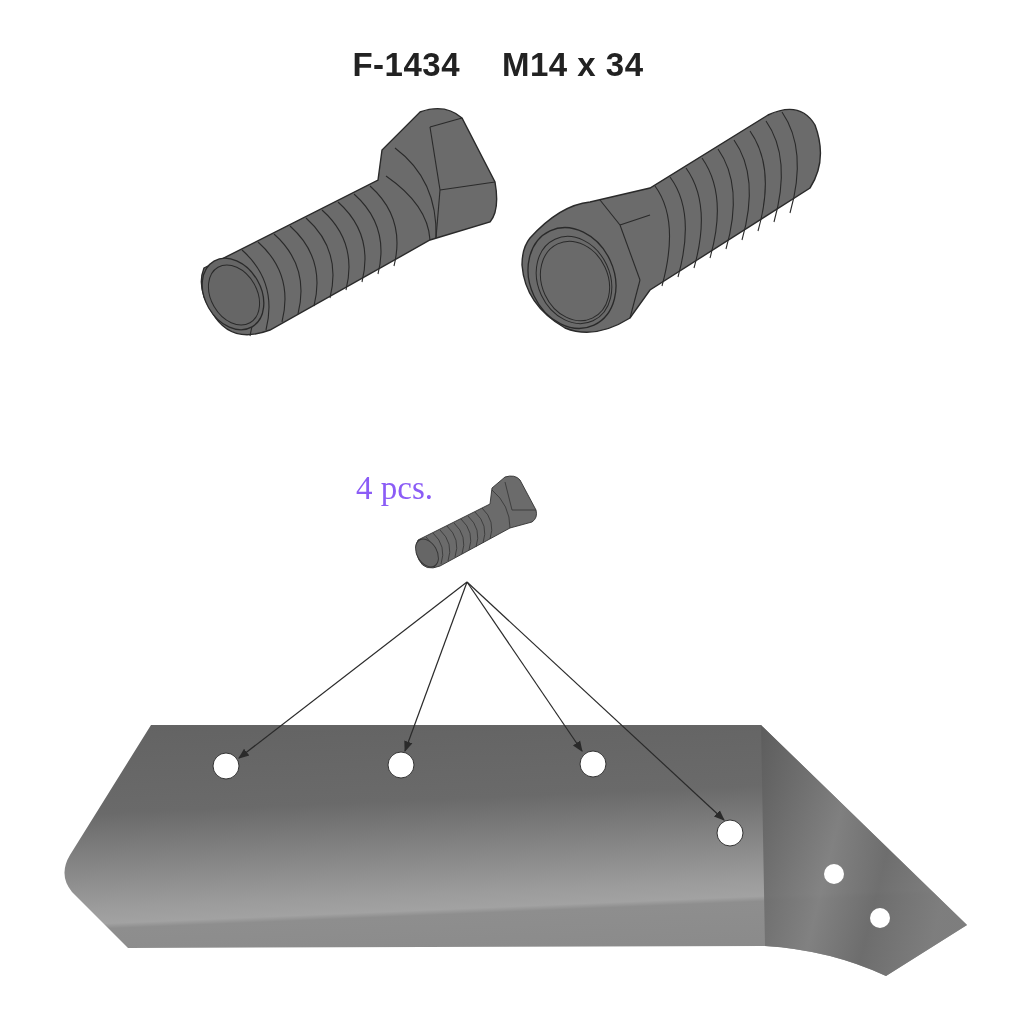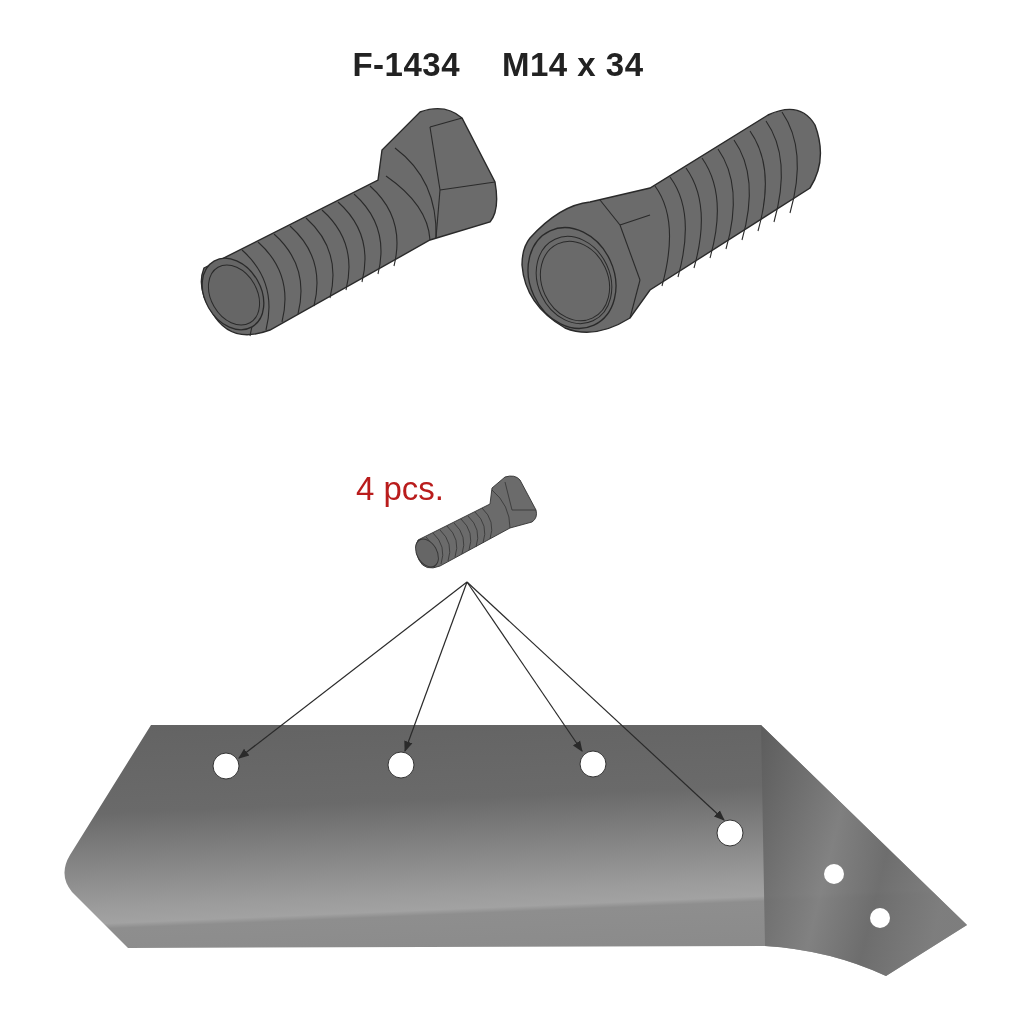--- a/index.html
+++ b/index.html
@@ -6,21 +6,21 @@
     body { width: 1024px; height: 1024px; position: relative; overflow: hidden; }
     .title {
       position: absolute; top: 46px; left: 0; width: 996px;
       text-align: center; font-family: "Liberation Sans", sans-serif;
       font-weight: bold; font-size: 33px; color: #222222; letter-spacing: 0.5px;
     }
     .title span { display: inline-block; }
     .title .gap { width: 42px; }
     .qty {
       position: absolute; top: 470px; left: 356px;
-      font-family: Liberation Sans, sans-serif; font-size: 33px; color: #b91c1c;
+      font-family: Liberation Serif, serif; font-size: 33px; color: #8b5cf6;
     }
     svg.scene { position: absolute; top: 0; left: 0; }
   </style>
 </head>
 <body>
 
 <div class="title">
   <span>F-1434</span><span class="gap"></span><span>M14 x 34</span>
 </div>
 

